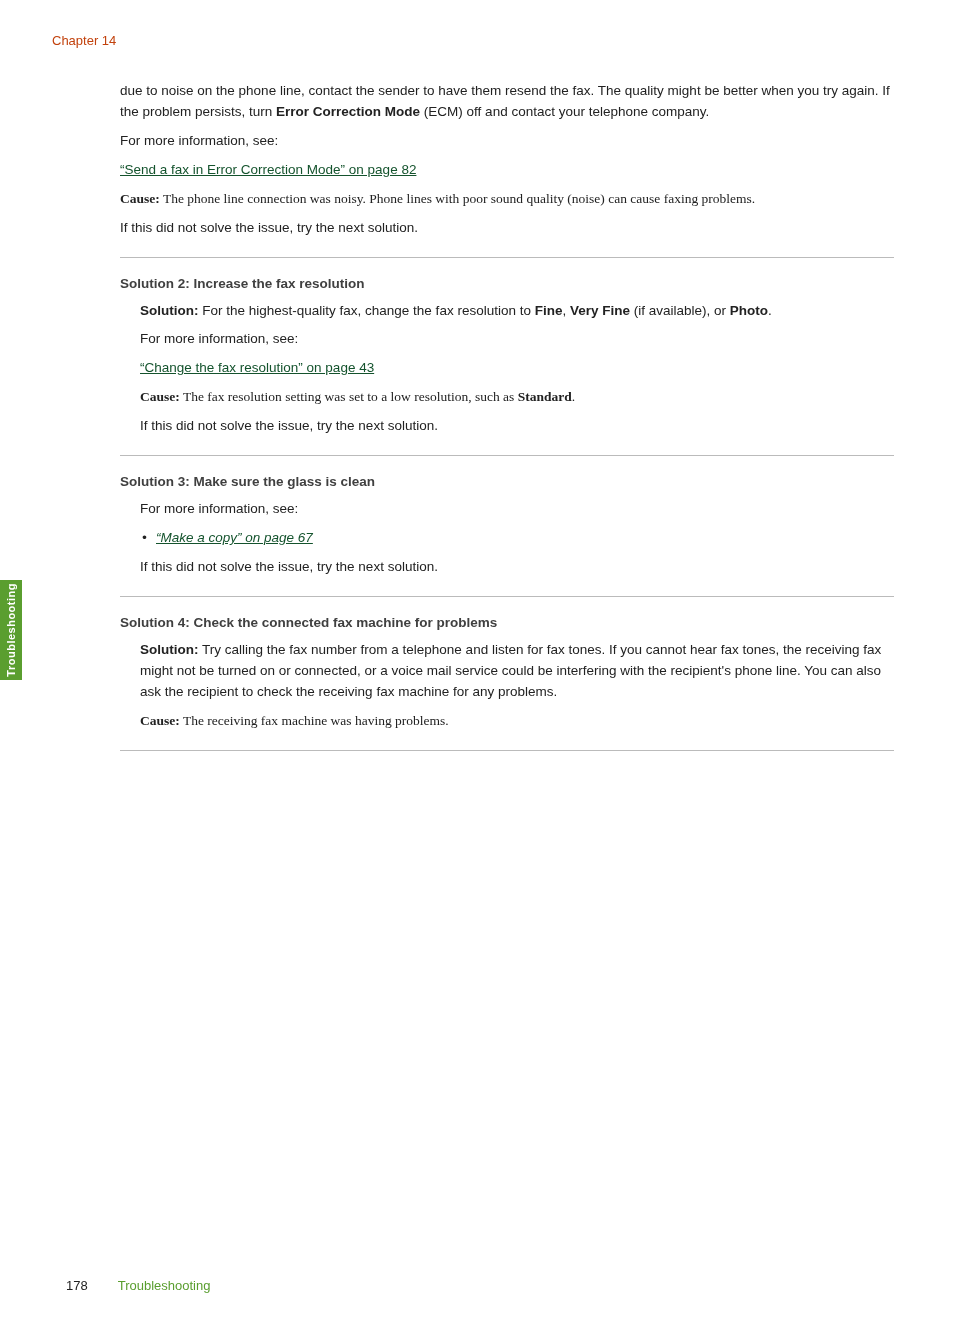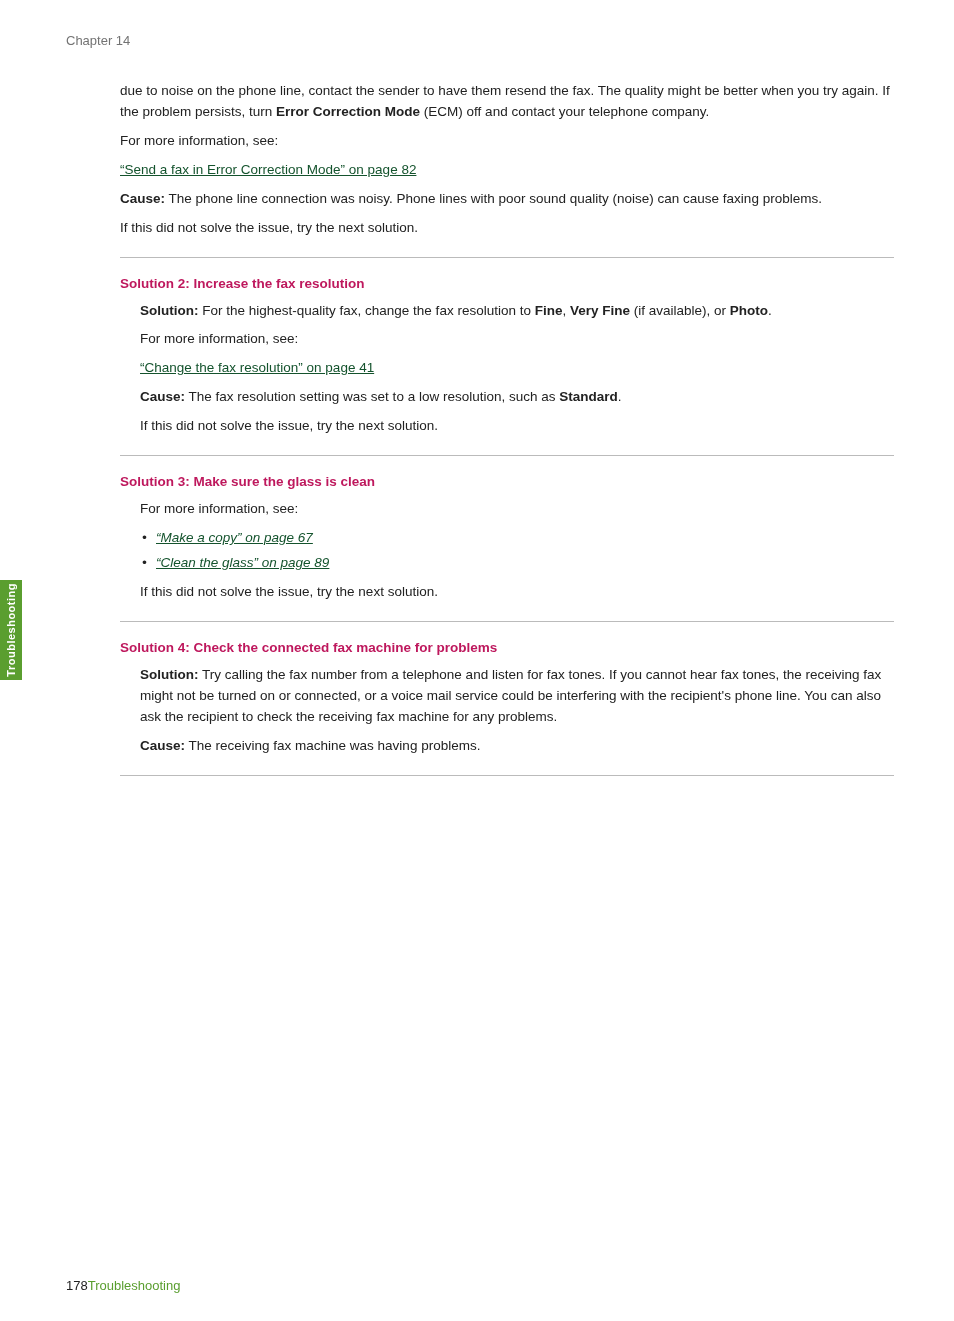--- a/index.html
+++ b/index.html
@@ -9,23 +9,23 @@
       color: #222;
       background: #fff;
       width: 954px;
       min-height: 1321px;
       position: relative;
     }
 
     .chapter-label {
       position: absolute;
       top: 33px;
-      left: 66px;
-      font-size: 13px;
-      color: #737373;
+      left: 52px;
+      font-size: 13px;
+      color: #c2410c;
       font-weight: normal;
     }
 
     .main-content {
       margin-left: 120px;
       margin-right: 60px;
       padding-top: 81px;
     }
 
     .intro-block {
@@ -41,34 +41,35 @@
       color: #14532d;
       text-decoration: underline;
       cursor: pointer;
     }
 
     .bold { font-weight: bold; }
 
     .cause-line {
       margin-bottom: 6px;
       line-height: 1.55;
+      font-family: Liberation Serif, serif;
     }
 
     .divider {
       border: none;
       border-top: 1px solid #bbb;
       margin: 18px 0;
     }
 
     .solution-section {
       margin-bottom: 4px;
     }
 
     .solution-heading {
-      color: #be185d;
+      color: #404040;
       font-weight: bold;
       font-size: 13.5px;
       margin-bottom: 10px;
     }
 
     .solution-body {
       padding-left: 20px;
     }
 
     .solution-body p {
@@ -120,20 +121,21 @@
     }
 
     
     .footer {
       position: absolute;
       bottom: 28px;
       left: 66px;
       font-size: 13px;
       color: #222;
       display: flex;
+      gap: 30px;
     }
 
     .footer-page {
       font-size: 13px;
     }
 
     .footer-label {
       font-size: 13px;
       color: #5a9e2f;
     }
@@ -163,37 +165,36 @@
 
   <hr class="divider">
 
   <div class="solution-section">
     <div class="solution-heading">Solution 2: Increase the fax resolution</div>
     <div class="solution-body">
       <p>
         <span class="bold">Solution:</span><span>   For the highest-quality fax, change the fax resolution to </span><span class="bold">Fine</span><span>, </span><span class="bold">Very Fine</span><span> (if available), or </span><span class="bold">Photo</span><span>.</span>
       </p>
       <p>For more information, see:</p>
-      <p><a class="green-link">“Change the fax resolution” on page 41</a></p>
+      <p><a class="green-link">“Change the fax resolution” on page 43</a></p>
       <p class="cause-line">
         <span class="bold">Cause:</span><span>   The fax resolution setting was set to a low resolution, such as </span><span class="bold">Standard</span><span>.</span>
       </p>
       <p>If this did not solve the issue, try the next solution.</p>
     </div>
   </div>
 
   <hr class="divider">
 
   <div class="solution-section">
     <div class="solution-heading">Solution 3: Make sure the glass is clean</div>
     <div class="solution-body">
       <p>For more information, see:</p>
       <ul class="bullet-list">
         <li><a class="green-link">“Make a copy” on page 67</a></li>
-        <li><a class="green-link">“Clean the glass” on page 89</a></li>
       </ul>
       <p>If this did not solve the issue, try the next solution.</p>
     </div>
   </div>
 
   <hr class="divider">
 
   <div class="solution-section">
     <div class="solution-heading">Solution 4: Check the connected fax machine for problems</div>
     <div class="solution-body">

